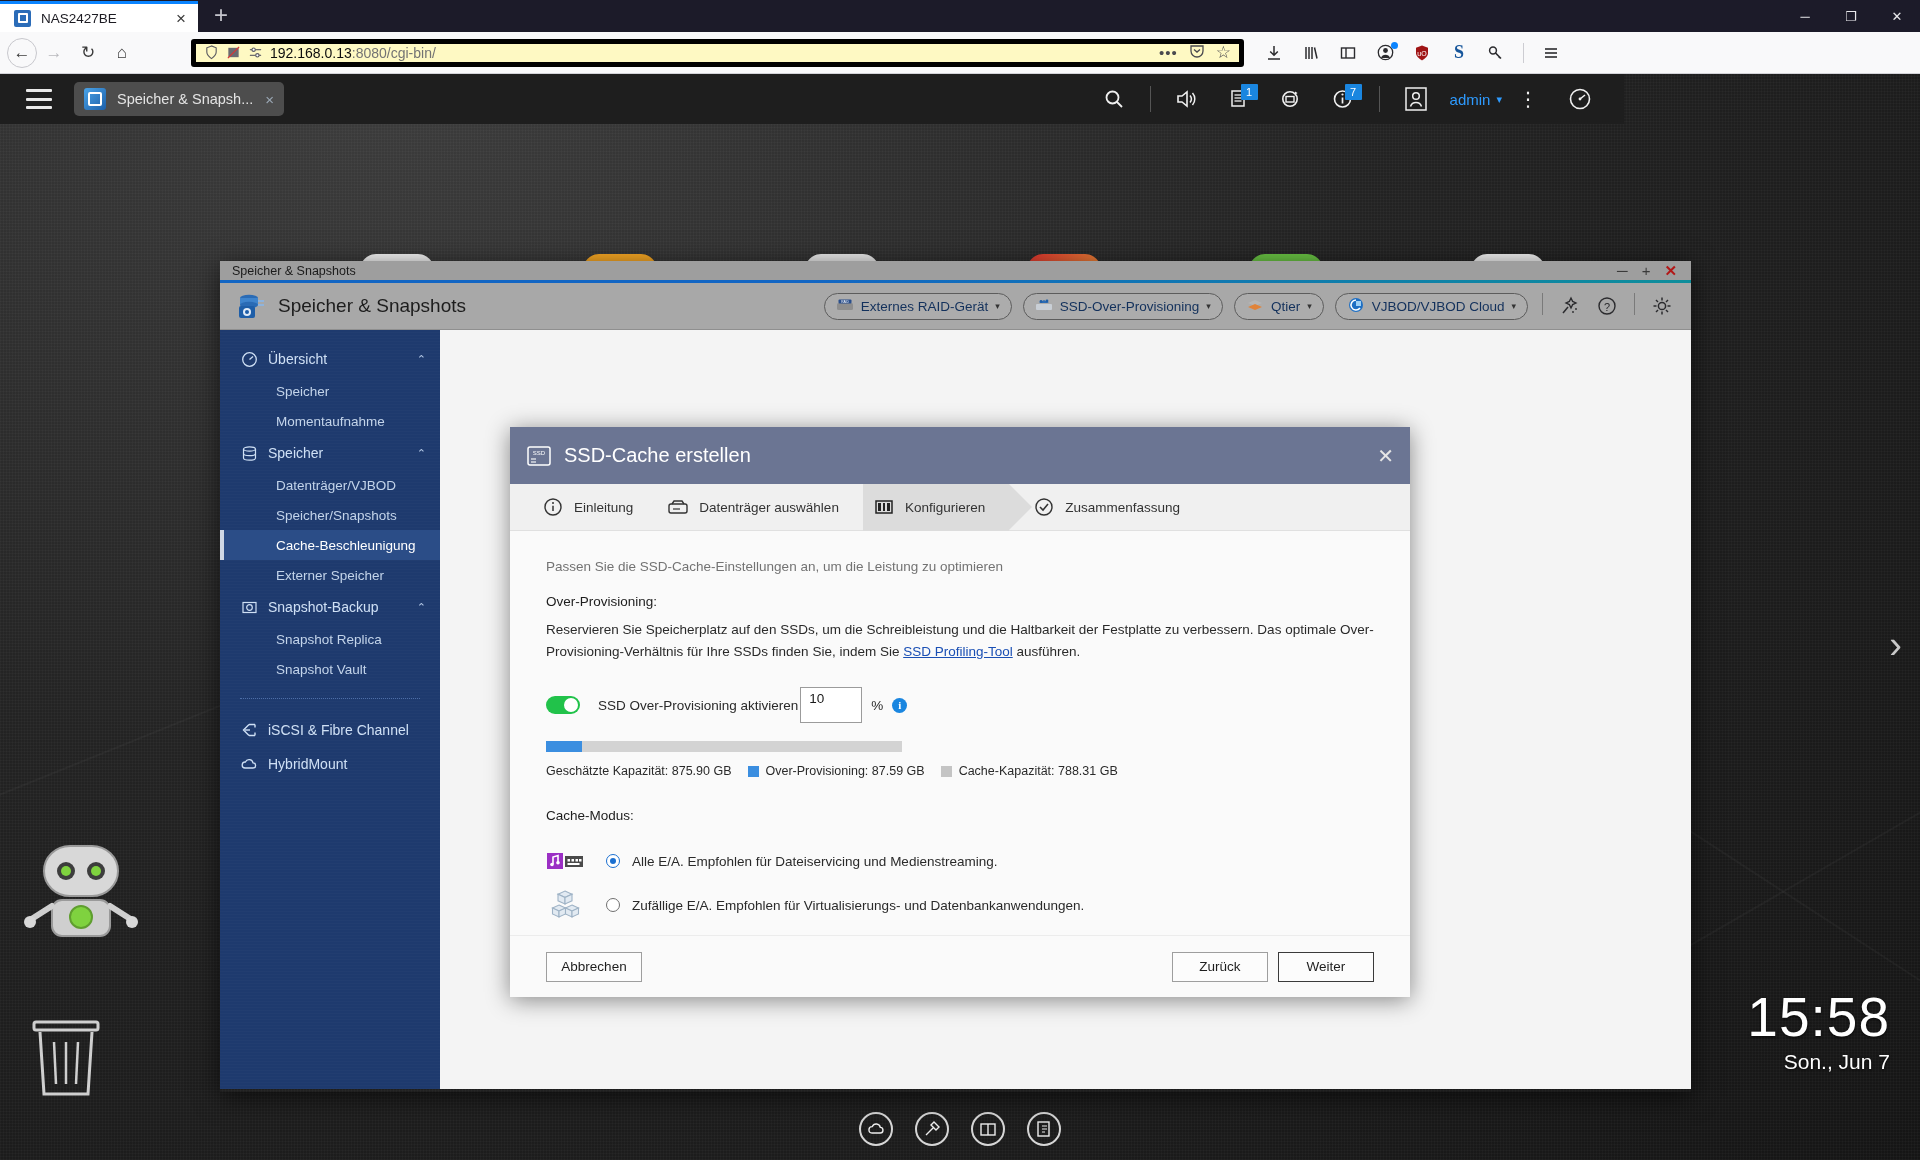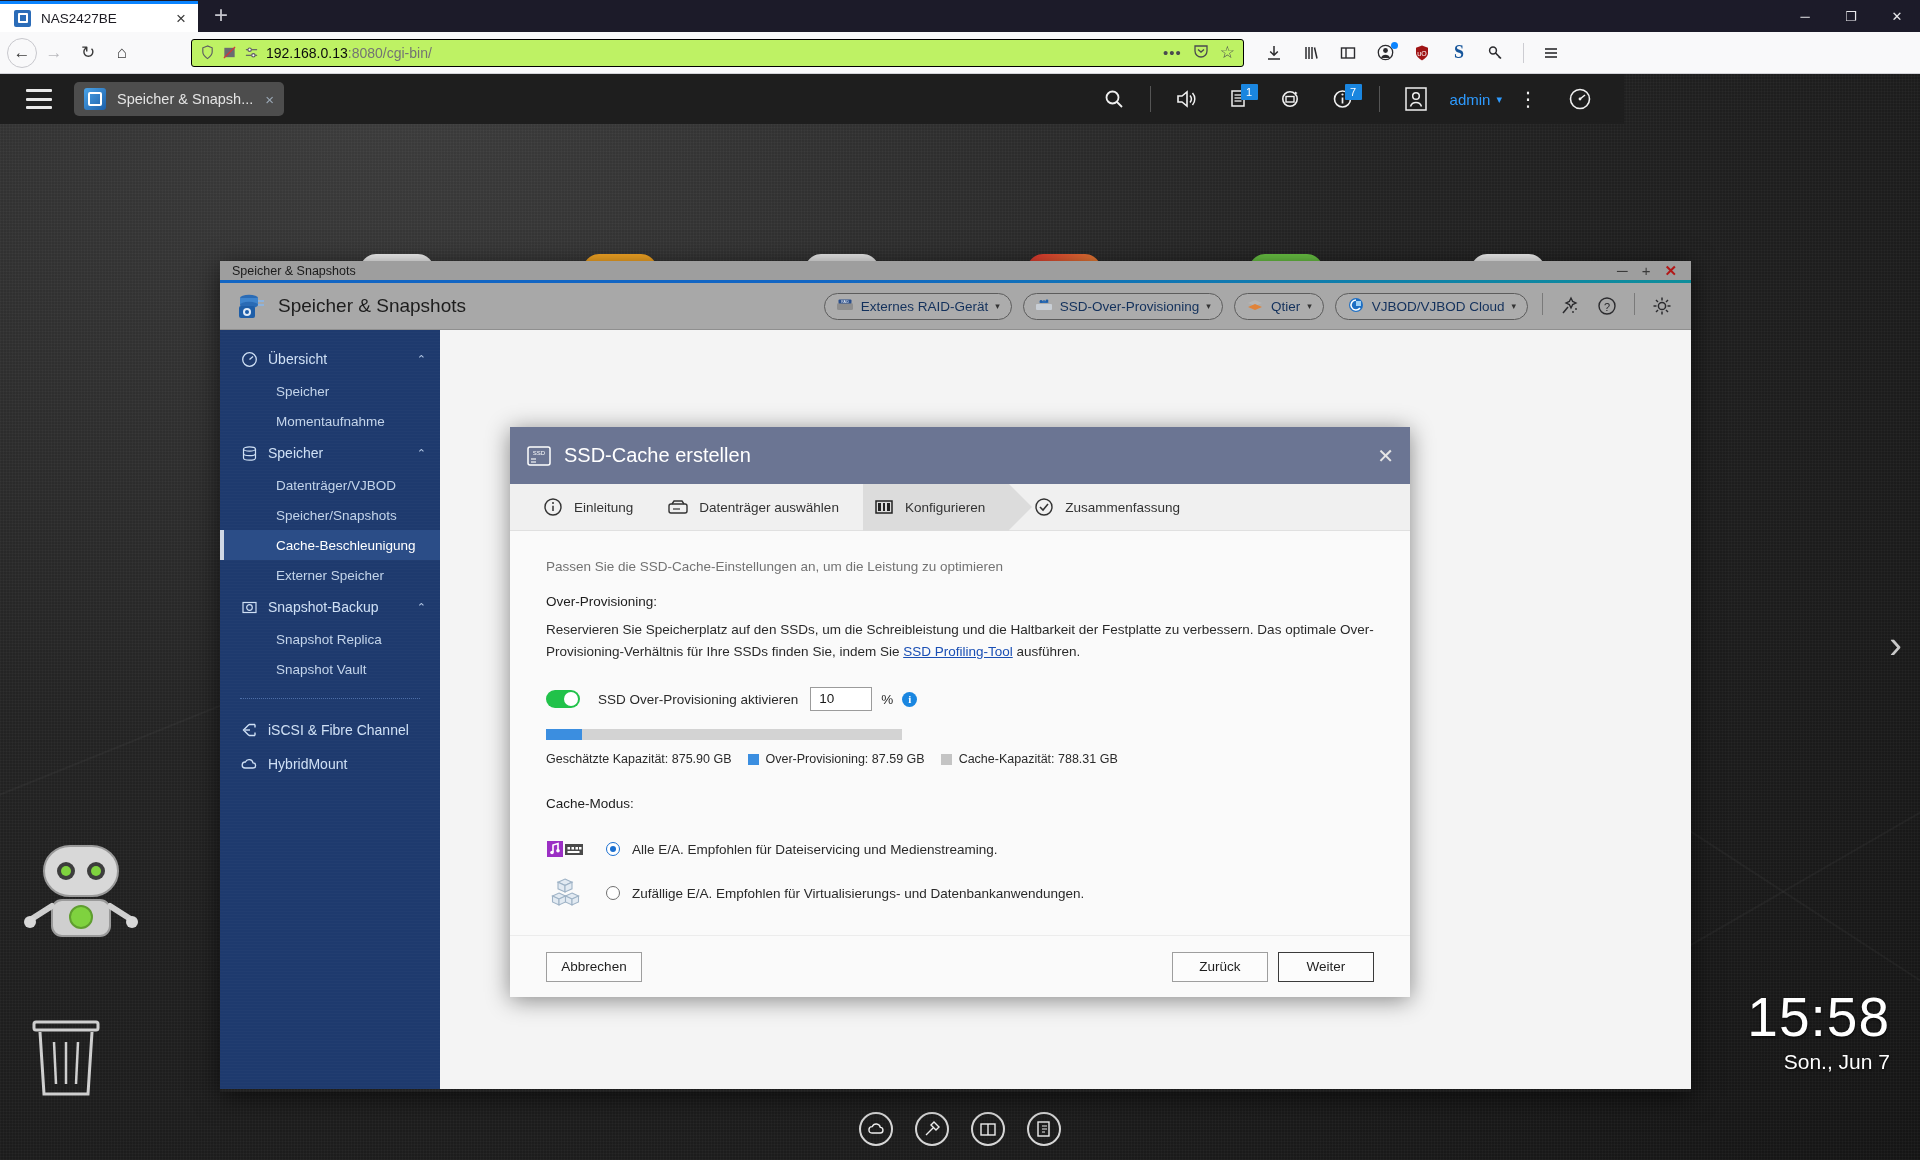--- a/index.html
+++ b/index.html
@@ -38,22 +38,22 @@
   #browser-navbar {
     position: absolute; top: 32px; left: 0; width: 1920px; height: 42px;
     background: #f9f9fa; border-bottom: 1px solid #d3d3d8;
     display: flex; align-items: center;
   }
   .navbtn { width: 34px; height: 30px; display:flex; align-items:center; justify-content:center;
     color: #3b3b3b; font-size: 17px; cursor: pointer; }
   .navbtn.disabled { color: #b9b9bd; }
   #back-button { margin-left: 7px; border-radius: 50%; border: 1px solid #c8c8cd; width: 30px; height: 30px;}
   #urlbar {
-    flex: 0 0 1053px; margin-left: 52px; height: 28px; background: #bef264;
-    border: 1px solid #000000; border-radius: 3px; display: flex; align-items: center;
+    flex: 0 0 1053px; margin-left: 52px; height: 28px; background: #fef9c3;
+    border: 5px solid #000000; border-radius: 3px; display: flex; align-items: center;
     padding: 0 8px; font-size: 14px; color: #0c0c0d;
   }
   .url-ico { margin-right: 7px; display:flex; align-items:center; color:#5b5b61; }
   #url-text { flex: 1 1 auto; white-space: nowrap; overflow: hidden; }
   #url-text .host { color: #0c0c0d; }
   #url-text .rest { color: #737373; }
   .url-right { display:flex; align-items:center; gap: 11px; color:#4a4a4f; }
   #toolbar-icons { display: flex; align-items: center; margin-left: 14px; gap: 5px; }
   .tbi { width: 32px; height: 30px; display:flex; align-items:center; justify-content:center;
     color: #2b2b2e; font-size: 16px; cursor: pointer; position: relative;}
@@ -223,21 +223,21 @@
 
   .row-toggle { display: flex; align-items: center; gap: 0; margin-bottom: 18px; }
   .toggle {
     width: 34px; height: 18px; border-radius: 9px; background: #21c24a; position: relative;
     cursor: pointer; flex: 0 0 34px;
   }
   .toggle i { position: absolute; top: 2px; right: 2px; width: 14px; height: 14px;
      border-radius: 50%; background: #fff; display: block;}
   .row-toggle .lbl { font-size: 13.5px; color: #2a2a2a; margin-left: 18px; }
   .num-input {
-    width: 62px; height: 24px; border: 1px solid #9b9b9b; background:#fff; margin-left: 12px;
+    width: 62px; height: 36px; border: 1px solid #9b9b9b; background:#fff; margin-left: 2px;
     font-size: 13.5px; color: #1a1a1a; padding: 0 8px; line-height: 22px;
   }
   .pct { font-size: 13.5px; color: #2a2a2a; margin-left: 9px; }
   .info-ico { width: 15px; height: 15px; border-radius: 50%; background: #1a86e0;
     color: #fff; font-size: 11px; font-weight: bold; display:flex; align-items:center;
     justify-content:center; margin-left: 9px; cursor: pointer; font-family: "Liberation Serif", serif;}
 
   #cap-bar { width: 356px; height: 11px; background: #d3d3d3; margin-bottom: 12px; }
   #cap-bar i { display:block; height: 11px; background: #3b8ee0; }
   #cap-legend { display:flex; align-items:center; font-size: 12.5px; color: #2a2a2a; gap: 0; }

